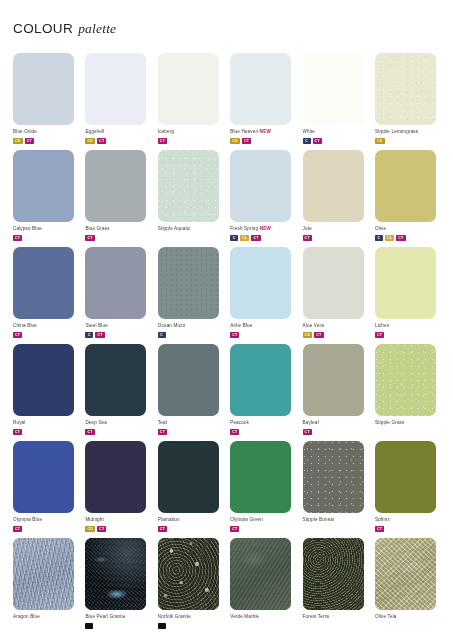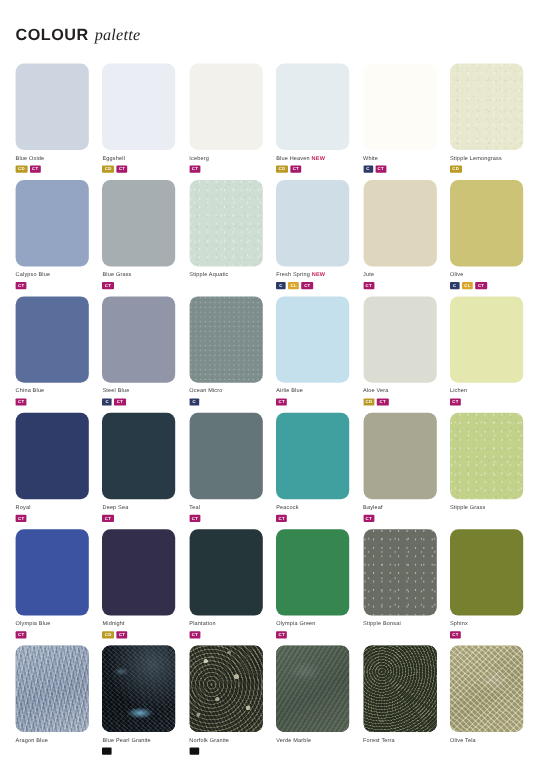--- a/index.html
+++ b/index.html
@@ -12,21 +12,21 @@
   .page{position:relative;width:453px;height:640px;background:#fff;}
 
   
   .title-bar{
     position:absolute;left:13px;top:21px;
     display:flex;align-items:baseline;gap:5px;
     white-space:nowrap;
   }
   .title-main{
     font-family:"Liberation Sans", sans-serif;
-    font-size:13.5px;font-weight:bold;letter-spacing:.4px;color:#231f20;
+    font-size:13.5px;font-weight:normal;letter-spacing:.4px;color:#231f20;
   }
   .title-sub{
     font-family:"Liberation Serif", serif;
     font-style:italic;font-size:13.5px;color:#231f20;letter-spacing:.2px;
   }
 
   
   .grid{
     position:absolute;left:13px;top:53px;
     width:428px;

